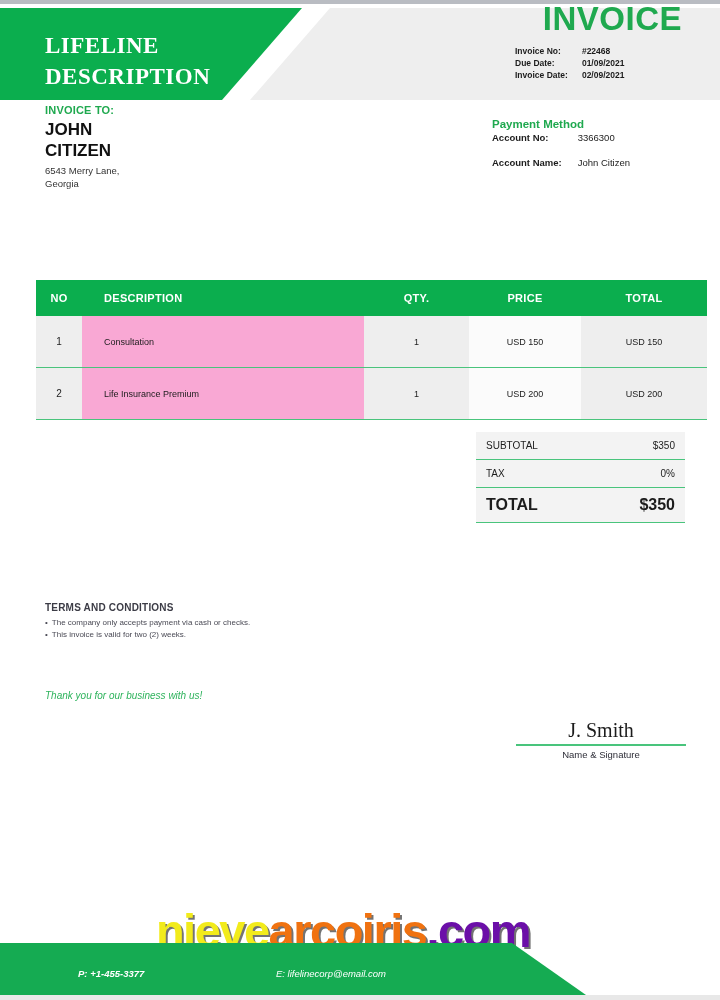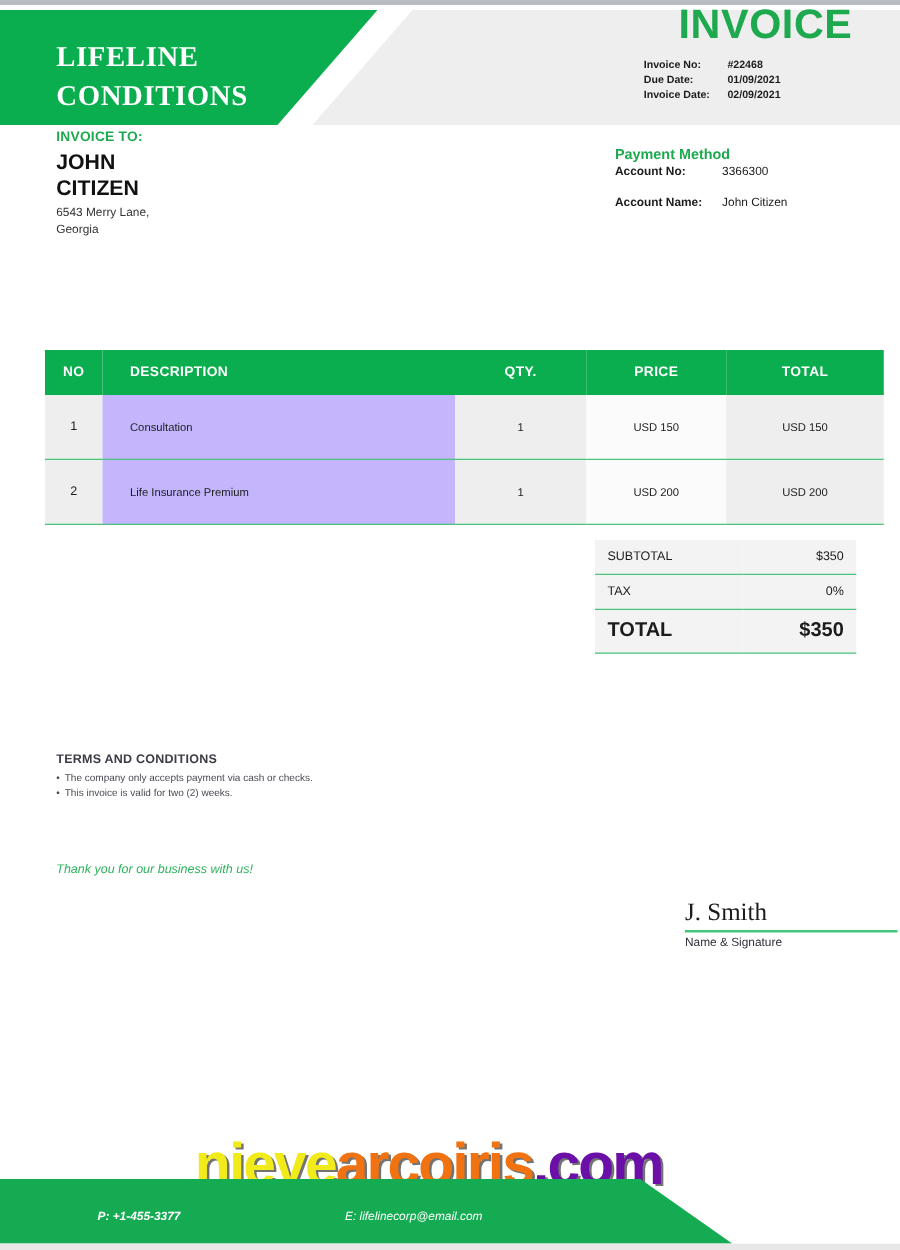--- a/index.html
+++ b/index.html
@@ -169,21 +169,21 @@
 
   .items tbody td {
     height: 51px;
     padding: 0;
     font-size: 9px;
     color: #1c1c1c;
     border-bottom: 1.5px solid #49c47c;
     text-align: center;
   }
   .items tbody td.no    { background: #eeeeee; font-size: 10px; }
-  .items tbody td.desc  { background: #c4b5fd; text-align: left; padding-left: 22px; }
+  .items tbody td.desc  { background: #f9a8d4; text-align: left; padding-left: 22px; }
   .items tbody td.qty   { background: #eeeeee; }
   .items tbody td.price { background: #fbfbfb; }
   .items tbody td.total { background: #eeeeee; }
 
   
   .totals {
     position: absolute;
     top: 432px;
     left: 476px;
     width: 209px;
@@ -238,22 +238,23 @@
     font-size: 10px;
     font-style: italic;
     font-weight: normal;
     color: #2eb35c;
   }
 
   
   .signature {
     position: absolute;
     top: 718px;
-    left: 548px;
+    left: 516px;
     width: 170px;
+    text-align: center;
   }
   .signature .name {
     font-family: "Liberation Serif", serif;
     font-size: 20px;
     color: #1c1c1c;
     line-height: 24px;
   }
   .signature .rule {
     height: 1.5px;
     background: #49c47c;
@@ -319,21 +320,21 @@
 <body>
 
 <div class="page">
 
   <div class="top-strip"></div>
 
   <div class="header-zone">
     <div class="header-gray"></div>
     <div class="header-green"></div>
     <div class="logo-text">LIFELINE
-CONDITIONS</div>
+DESCRIPTION</div>
   </div>
 
   <div class="invoice-title">INVOICE</div>
 
   <table class="meta-table">
     <tbody>
       <tr>
         <td class="lbl">Invoice No:</td>
         <td class="val">#22468</td>
       </tr>

